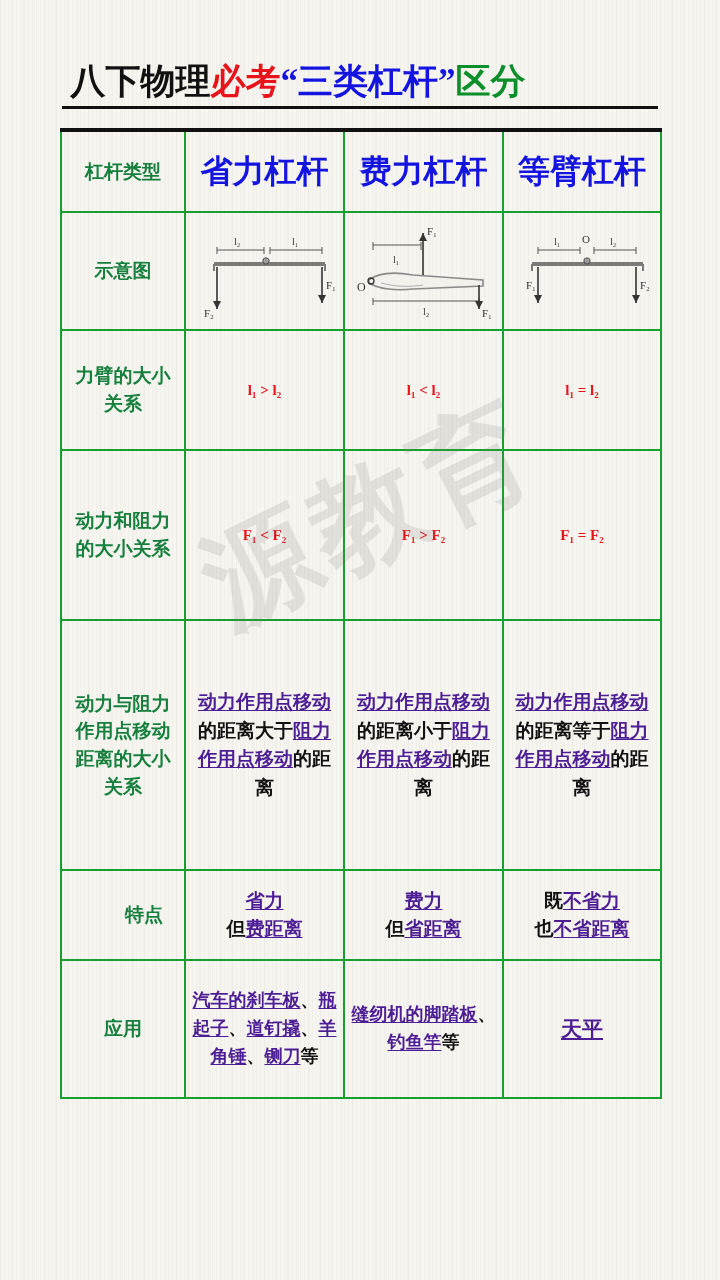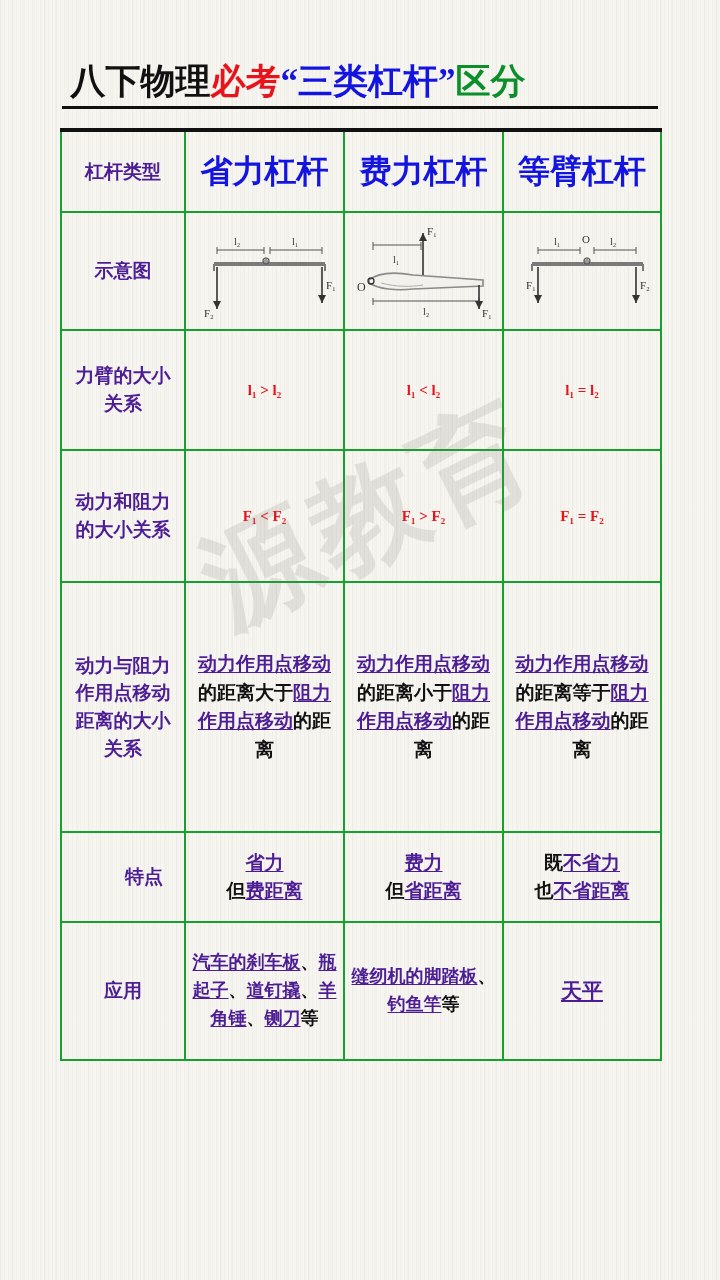--- a/index.html
+++ b/index.html
@@ -83,21 +83,21 @@
     vertical-align: middle;
     text-align: center;
     padding: 4px 6px;
   }
   #tbl tr.header-row td { border-top: 4px solid #111; }
 
   .rowlabel {
     font-family: "Liberation Serif", serif;
     font-weight: bold;
     font-size: 19px;
-    color: #4c1d95;
+    color: #15803d;
     line-height: 1.45;
   }
   .colhead {
     font-family: "Liberation Serif", serif;
     font-weight: bold;
     font-size: 32px;
     color: #1414e0;
   }
   .formula {
     font-family: "Liberation Serif", serif;
@@ -250,21 +250,21 @@
         </td>
         <td>
           <div class="formula">l₁ &lt; l₂</div>
         </td>
         <td>
           <div class="formula">l₁ = l₂</div>
         </td>
       </tr>
 
       <tr>
-        <td style="height:132px;">
+        <td style="height:170px;">
           <div class="rowlabel">动力和阻力的大小关系</div>
         </td>
         <td>
           <div class="formula">F₁ &lt; F₂</div>
         </td>
         <td>
           <div class="formula">F₁ &gt; F₂</div>
         </td>
         <td>
           <div class="formula">F₁ = F₂</div>

